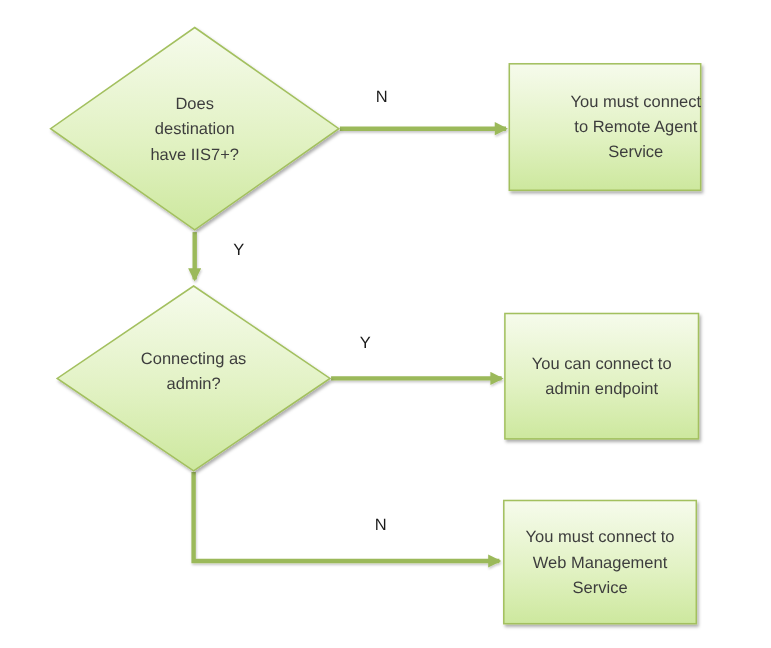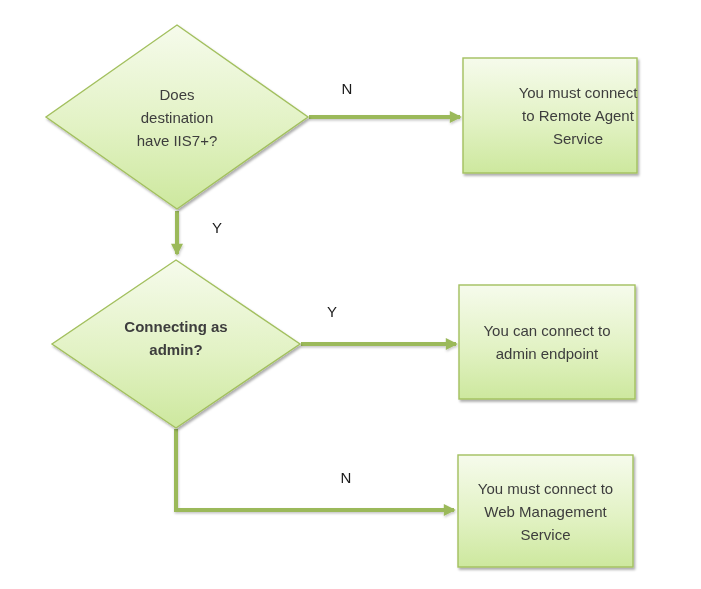--- a/index.html
+++ b/index.html
@@ -33,21 +33,21 @@
   }
   .edge-label {
     position: absolute;
     color: #1a1a1a;
     font-size: 15px;
     line-height: 22px;
     text-align: center;
   }
   .txt-d1   { left: 77px;  top: 79px;  width: 200px; height: 76px; }
   .txt-box1 { left: 463px; top: 58px;  width: 174px; height: 115px; margin-left: 28px; }
-  .txt-d2   { left: 76px;  top: 313px; width: 200px; height: 50px; font-weight: bold; }
+  .txt-d2   { left: 76px;  top: 313px; width: 200px; height: 50px; }
   .txt-box2 { left: 459px; top: 285px; width: 176px; height: 114px; }
   .txt-box3 { left: 458px; top: 455px; width: 175px; height: 112px; }
   .lbl-n1 { left: 337px; top: 78px;  width: 20px; }
   .lbl-y1 { left: 209px; top: 217px; width: 16px; }
   .lbl-y2 { left: 324px; top: 301px; width: 16px; }
   .lbl-n2 { left: 336px; top: 467px; width: 20px; }
 </style>
 </head>
 <body>
 

